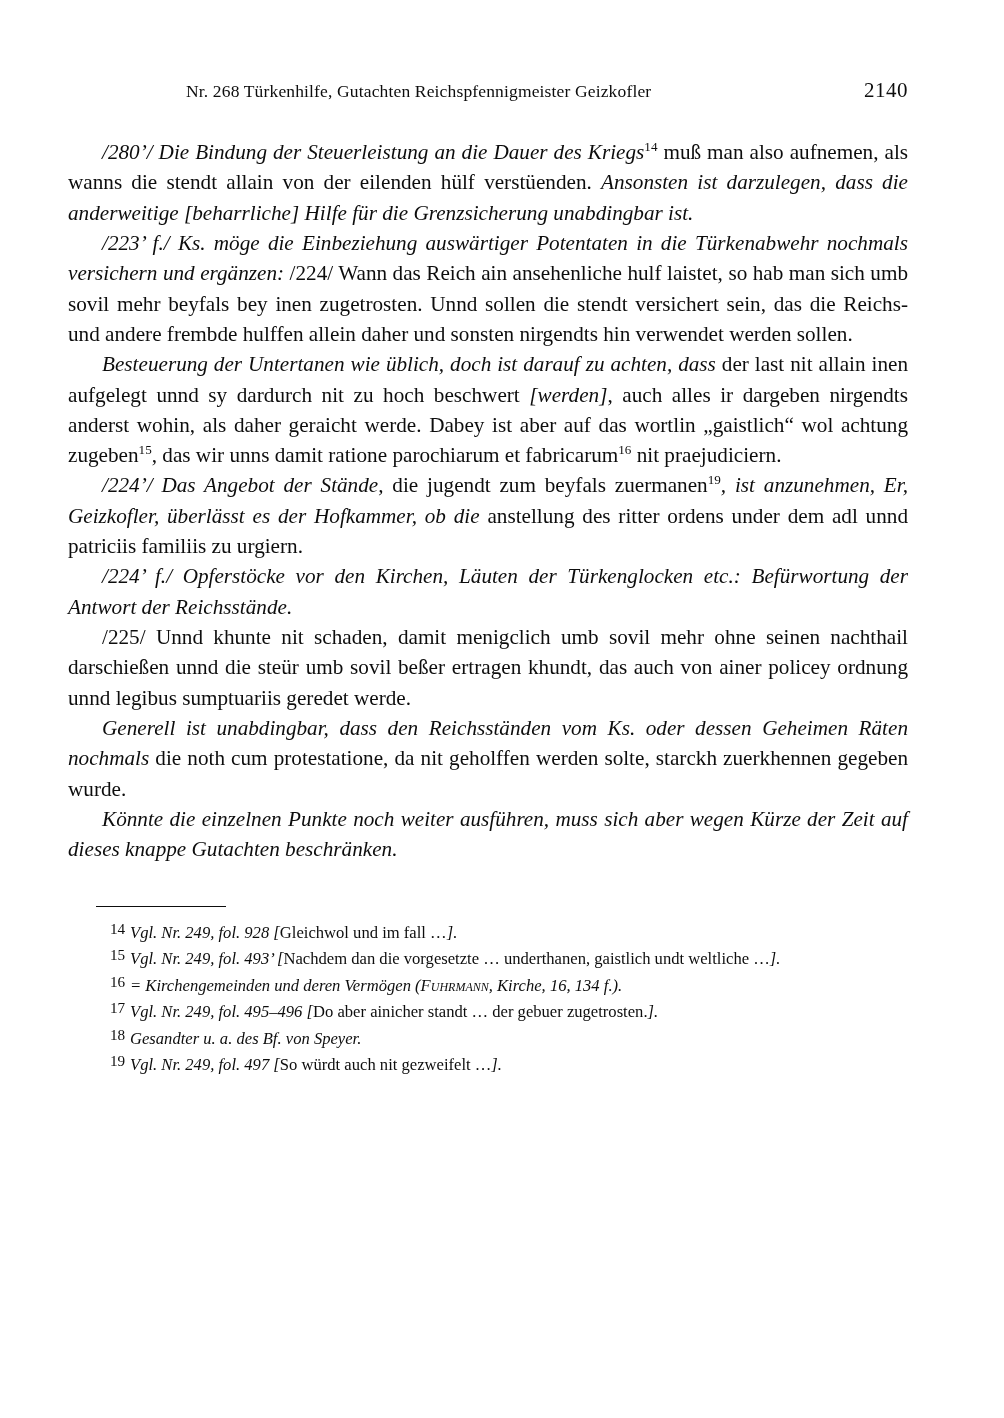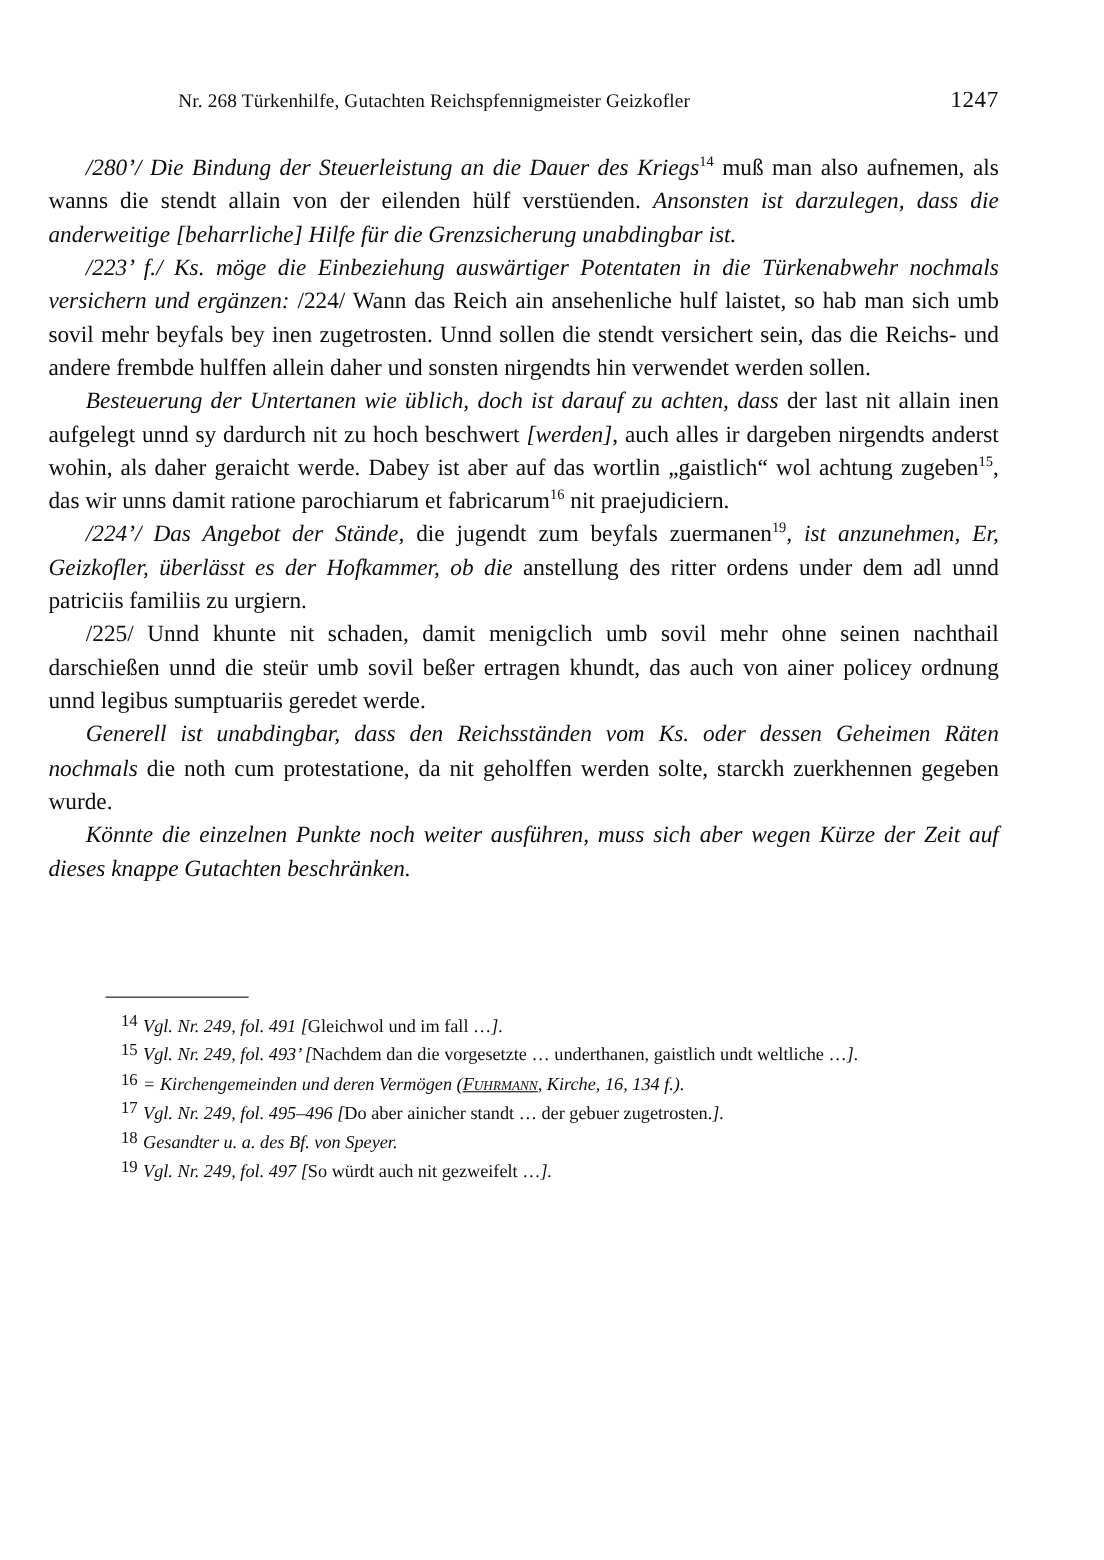--- a/index.html
+++ b/index.html
@@ -11,21 +11,21 @@
     width: 1004px;
     height: 1418px;
     font-family: "Liberation Serif", serif;
     color: #0d0d0d;
   }
   .page {
     position: relative;
     width: 1004px;
     height: 1230px;
     box-sizing: border-box;
-    padding: 78px 96px 40px 44px;
+    padding: 78px 96px 40px 68px;
   }
   .running-head {
     display: flex;
     align-items: baseline;
     justify-content: flex-start;
     font-size: 17.5px;
     letter-spacing: 0.15px;
     margin-bottom: 34px;
   }
   .running-head .rh-title {
@@ -81,49 +81,49 @@
     font-size: 15.2px;
     position: relative;
     top: -3px;
   }
   .fn .fn-text {
     flex: 1 1 auto;
     text-align: justify;
   }
   .sc {
     font-variant: small-caps;
-    text-decoration: underline;
   }
 </style>
 </head>
 <body>
 
 <div class="page">
 
   <div class="running-head">
     <span class="rh-title">Nr. 268 Türkenhilfe, Gutachten Reichspfennigmeister Geizkofler</span>
-    <span class="rh-page">1247</span>
+    <span class="rh-page">2140</span>
   </div>
 
   <div class="body-text" id="body-text">
       <p><i>/280’/ Die Bindung der Steuerleistung an die Dauer des Kriegs</i><sup>14</sup><span> muß man also aufnemen, als wanns die stendt allain von der eilenden hülf verstüenden. </span><i>Ansonsten ist darzulegen, dass die anderweitige [beharrliche] Hilfe für die Grenzsicherung unabdingbar ist.</i></p>
       <p><i>/223’ f./ Ks. möge die Einbeziehung auswärtiger Potentaten in die Türkenabwehr nochmals versichern und ergänzen:</i><span> /224/ Wann das Reich ain ansehenliche hulf laistet, so hab man sich umb sovil mehr beyfals bey inen zugetrosten. Unnd sollen die stendt versichert sein, das die Reichs- und andere frembde hulffen allein daher und sonsten nirgendts hin verwendet werden sollen.</span></p>
       <p><i>Besteuerung der Untertanen wie üblich, doch ist darauf zu achten, dass</i><span> der last nit allain inen aufgelegt unnd sy dardurch nit zu hoch beschwert </span><i>[werden]</i><span>, auch alles ir dargeben nirgendts anderst wohin, als daher geraicht werde. Dabey ist aber auf das wortlin „gaistlich“ wol achtung zugeben</span><sup>15</sup><span>, das wir unns damit ratione parochiarum et fabricarum</span><sup>16</sup><span> nit praejudiciern.</span></p>
       <p><i>/224’/ Das Angebot der Stände,</i><span> die jugendt zum beyfals zuermanen</span><sup>19</sup><i>, ist anzunehmen, Er, Geizkofler, überlässt es der Hofkammer, ob die</i><span> anstellung des ritter ordens under dem adl unnd patriciis familiis zu urgiern.</span></p>
+      <p><i>/224’ f./ Opferstöcke vor den Kirchen, Läuten der Türkenglocken etc.: Befürwortung der Antwort der Reichsstände.</i></p>
       <p><span>/225/ Unnd khunte nit schaden, damit menigclich umb sovil mehr ohne seinen nachthail darschießen unnd die steür umb sovil beßer ertragen khundt, das auch von ainer policey ordnung unnd legibus sumptuariis geredet werde.</span></p>
       <p><i>Generell ist unabdingbar, dass den Reichsständen vom Ks. oder dessen Geheimen Räten nochmals</i><span> die noth cum protestatione, da nit geholffen werden solte, starckh zuerkhennen gegeben wurde.</span></p>
       <p><i>Könnte die einzelnen Punkte noch weiter ausführen, muss sich aber wegen Kürze der Zeit auf dieses knappe Gutachten beschränken.</i></p>
     </div>
 
   <div class="footnotes">
     <div class="fn-rule"></div>
     <div id="footnote-list">
         <div class="fn">
           <div class="fn-num">14</div>
-          <div class="fn-text"><i>Vgl. Nr. 249, fol. 491 [</i><span>Gleichwol und im fall …</span><i>].</i></div>
+          <div class="fn-text"><i>Vgl. Nr. 249, fol. 928 [</i><span>Gleichwol und im fall …</span><i>].</i></div>
         </div>
         <div class="fn">
           <div class="fn-num">15</div>
           <div class="fn-text"><i>Vgl. Nr. 249, fol. 493’ [</i><span>Nachdem dan die vorgesetzte … underthanen, gaistlich undt weltliche …</span><i>].</i></div>
         </div>
         <div class="fn">
           <div class="fn-num">16</div>
           <div class="fn-text"><i>= Kirchengemeinden und deren Vermögen (</i><i class="sc">Fuhrmann</i><i>, Kirche, 16, 134 f.).</i></div>
         </div>
         <div class="fn">

